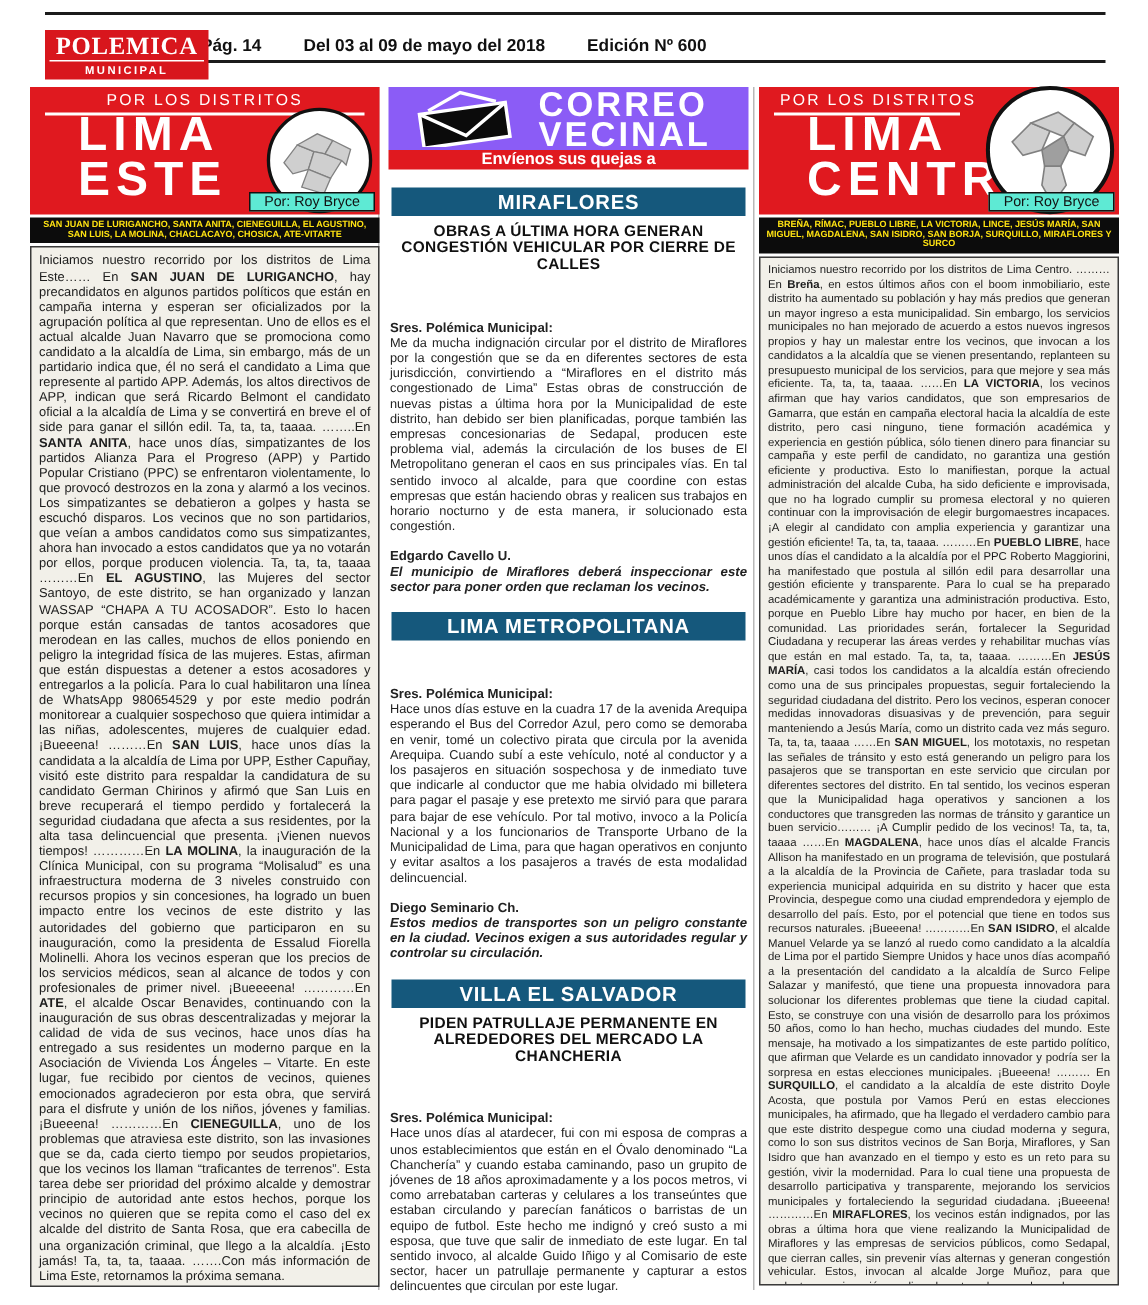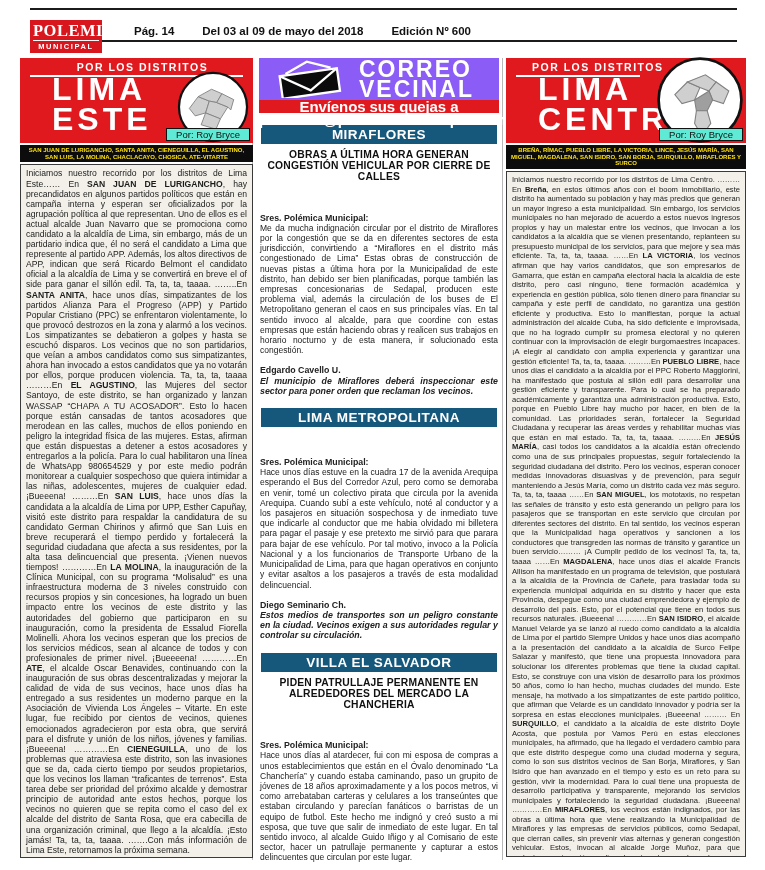--- a/index.html
+++ b/index.html
@@ -2,40 +2,40 @@
 <html><head>
 <meta charset="utf-8">
 <style>
   html,body { margin:0; padding:0; background:#ffffff; }
   .page { position:relative; width:765px; height:870px; background:#fff; overflow:hidden;
           font-family:"Liberation Sans", sans-serif; }
 
   
   .rule-top { position:absolute; left:30px; top:8px;  width:707px; height:2px; background:#1b1b1b; }
   .rule-mid { position:absolute; left:30px; top:40px; width:707px; height:2px; background:#1b1b1b; }
-  .logo { position:absolute; left:30px; top:20px; width:72px; height:33px; background:#d8161d;
+  .logo { position:absolute; left:30px; top:20px; width:109px; height:33px; background:#d8161d;
           color:#fff; text-align:center; z-index:3; }
   .logo-main { font-family:"Liberation Serif", serif; font-weight:bold; font-size:16.5px;
                line-height:19px; letter-spacing:0.5px; border-bottom:1px solid #fff; margin:1px 3px 0; }
   .logo-sub  { font-size:7.5px; font-weight:bold; letter-spacing:1.6px; line-height:11px; }
   .header-meta { position:absolute; left:134px; top:25px; font-size:11.5px; font-weight:bold;
                  color:#111; display:flex; gap:28px; white-space:nowrap; }
 
   
   .col { position:absolute; top:58px; }
   #col-este   { left:20px;  width:233px; }
   #col-correo { left:259px; width:240px; }
   #col-centro { left:506px; width:240px; }
   .divider { position:absolute; top:58px; width:1px; height:802px; background:#b8b8b8; }
   #div1 { left:252px; } #div2 { left:502px; }
 
   
   .district-head { position:relative; background:#e0191f; height:85px; }
-  .kicker { position:absolute; top:3px; left:12px; right:0; text-align:center; color:#fff;
-            font-weight:bold; font-size:10.5px; letter-spacing:1.5px; }
+  .kicker { position:absolute; top:3px; left:0; right:0; text-align:center; color:#fff;
+            font-weight:normal; font-size:10.5px; letter-spacing:1.5px; }
   .kicker-rule { position:absolute; top:17px; left:10px; right:10px; height:2px; background:#fff; }
   .district-title { position:absolute; top:16px; left:32px; color:#fff; font-weight:bold;
                     font-size:32px; line-height:30px; letter-spacing:4px; }
   .map-badge { position:absolute; z-index:2; }
   #col-este   .map-badge { top:12px; right:3px; width:74px; height:74px; }
   #col-centro .map-badge { top:-3px; right:1px; width:90px; height:90px; }
   .byline { position:absolute; right:3px; bottom:2px; z-index:3; background:#5eead4; border:1px solid #111;
             font-size:9.5px; padding:0 9px; line-height:11.5px; color:#111; white-space:nowrap; }
   #col-centro .kicker { text-align:left; padding-left:14px; }
   #col-centro .kicker-rule { right:106px; }
@@ -47,21 +47,21 @@
                  text-align:justify; color:#1c1c1c; overflow:hidden; }
   #col-este   .article-box { font-size:8.6px; line-height:10.1px;  height:686px; }
   #col-centro .article-box { font-size:7.6px; line-height:9.55px; height:678px; }
   .seg-bold { font-weight:bold; }
 
   
   .correo-head { position:relative; background:#8b5cf6; height:42px; }
   .correo-title { position:absolute; left:100px; top:1px; color:#fff; font-weight:bold;
                   font-size:23px; line-height:20px; letter-spacing:2px; }
   .envelope { position:absolute; left:3px; top:2px; }
-  .correo-tagline { background:#e0191f; color:#fff; font-weight:bold; font-size:15px;
+  .correo-tagline { background:#e0191f; color:#fff; font-weight:bold; font-size:11px;
                     line-height:13px; height:13px; text-align:center; letter-spacing:-0.1px; }
 
   .letter-section { margin-top:12px; }
   .section-banner { margin:0 2px 5px; background:#15587c; color:#fff; font-weight:bold;
                     text-align:center; font-size:13.5px; line-height:19px; letter-spacing:0.5px; }
   .section-headline { text-align:center; font-weight:bold; font-size:10.3px; line-height:11.2px;
                       margin:0 6px 7px; color:#101010; letter-spacing:0.2px; }
   .letter { font-size:8.5px; line-height:10.2px; text-align:justify; color:#222; padding:0 1px; }
   .letter .salutation { font-weight:bold; font-size:8.8px;margin-top:30px; }
   .letter .signature  { font-weight:bold; font-size:8.8px; margin-top:10px; }

